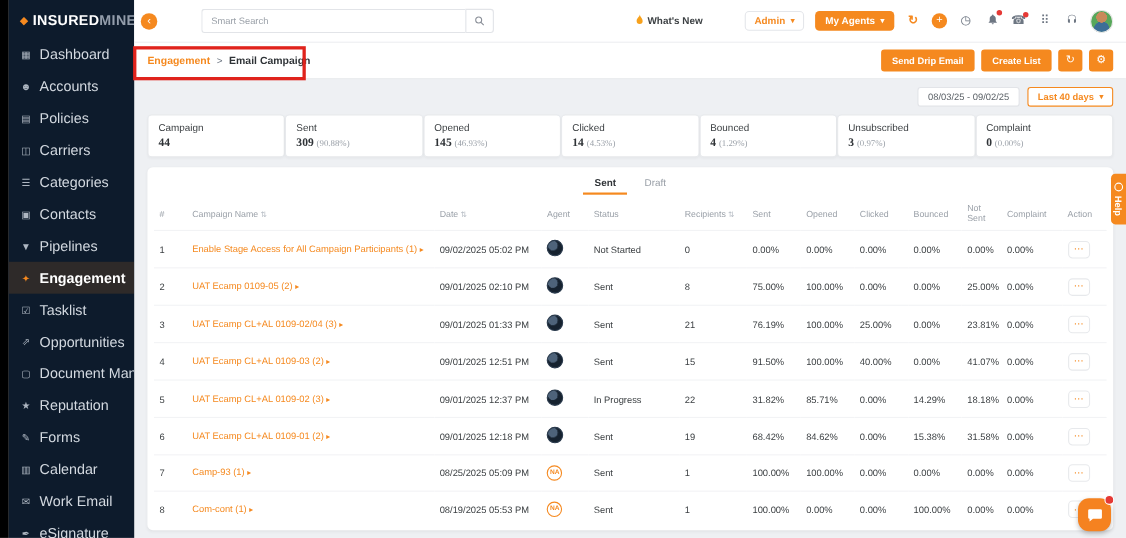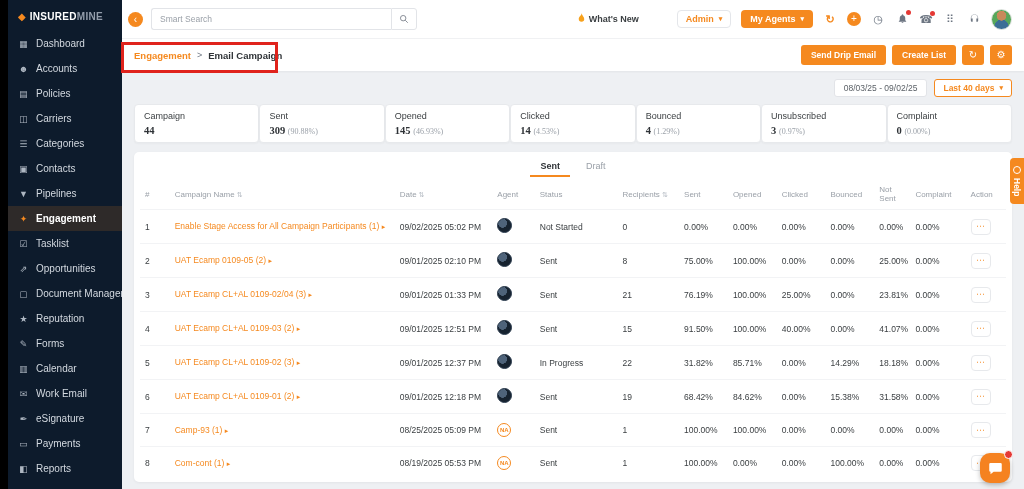--- a/index.html
+++ b/index.html
@@ -6,35 +6,35 @@
   html,body { width:1024px; height:489px; overflow:hidden; }
   body { font-family:"Liberation Sans", sans-serif; position:relative; background:#eef0f3; }
 
   .app { display:flex; height:100%; }
   .edge-strip { width:8px; background:#000; flex-shrink:0; }
 
   
   .sidebar { width:114px; background:#0d1b2c; flex-shrink:0; overflow:hidden; }
   .logo { display:flex; align-items:center; gap:4px; padding:11px 10px 9px; }
   .logo-gem { color:#f5891f; font-size:10px; }
-  .logo-text { font-size:10px; font-weight:bold; letter-spacing:.3px; color:#fff; white-space:nowrap; }
+  .logo-text { font-size:13px; font-weight:bold; letter-spacing:.3px; color:#fff; white-space:nowrap; }
   .logo-text .sec { color:#939dab; }
   .nav-item { display:flex; align-items:center; gap:7px; padding:7px 10px; cursor:pointer; }
   .nav-item.active { background:rgba(245,137,31,.14); }
   .nav-icon { width:11px; font-size:9px; color:#aeb7c2; text-align:center; flex-shrink:0; }
   .nav-item.active .nav-icon { color:#f5891f; }
-  .nav-label { font-size:10px; color:#d3d9e0; white-space:nowrap; }
+  .nav-label { font-size:13px; color:#d3d9e0; white-space:nowrap; }
   .nav-item.active .nav-label { color:#fff; font-weight:bold; }
 
   
   .main { flex:1; display:flex; flex-direction:column; min-width:0; }
 
   .topbar { height:38px; background:#fff; display:flex; align-items:center; gap:8px; padding:0 12px 0 6px; flex-shrink:0; }
   .collapse-btn { width:15px; height:15px; border-radius:50%; background:#f5891f; color:#fff; font-size:10px; line-height:13px; text-align:center; border:none; cursor:pointer; flex-shrink:0; }
-  .search-wrap { display:flex; }
+  .search-wrap { display:flex;margin-left:32px; }
   .search-input { width:240px; height:22px; border:1px solid #e2e4e8; border-right:none; border-radius:3px 0 0 3px; padding:0 8px; font-size:8.5px; color:#555; outline:none; background:#fff; }
   .search-input::placeholder { color:#9aa0a8; }
   .search-btn { width:26px; height:22px; border:1px solid #e2e4e8; border-radius:0 3px 3px 0; background:#fff; display:flex; align-items:center; justify-content:center; cursor:pointer; }
 
   .topbar-right { margin-left:auto; display:flex; align-items:center; gap:10px; }
   .whats-new { display:flex; align-items:center; gap:3px; font-size:9px; font-weight:bold; color:#3c4043; cursor:pointer; }
   .admin-select { display:flex; align-items:center; gap:5px; border:1px solid #e4e6ea; border-radius:4px; padding:3px 8px; font-size:9px; color:#f5891f; font-weight:bold; cursor:pointer; background:#fff;margin-left:28px; }
   .caret { font-size:7px; color:#f5891f; }
   .my-agents-btn { display:flex; align-items:center; gap:5px; background:#f5891f; color:#fff; border:none; border-radius:4px; padding:4px 9px; font-size:9px; font-weight:bold; cursor:pointer; }
   .my-agents-btn .caret { color:#fff; }

